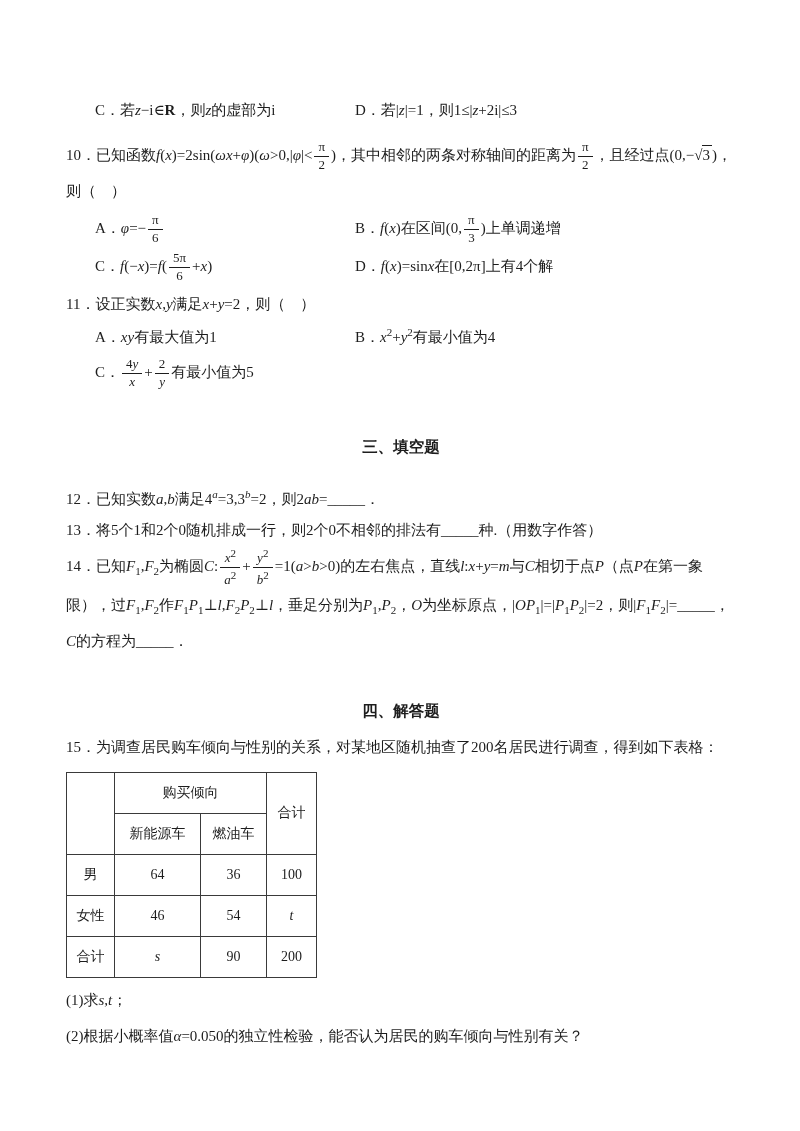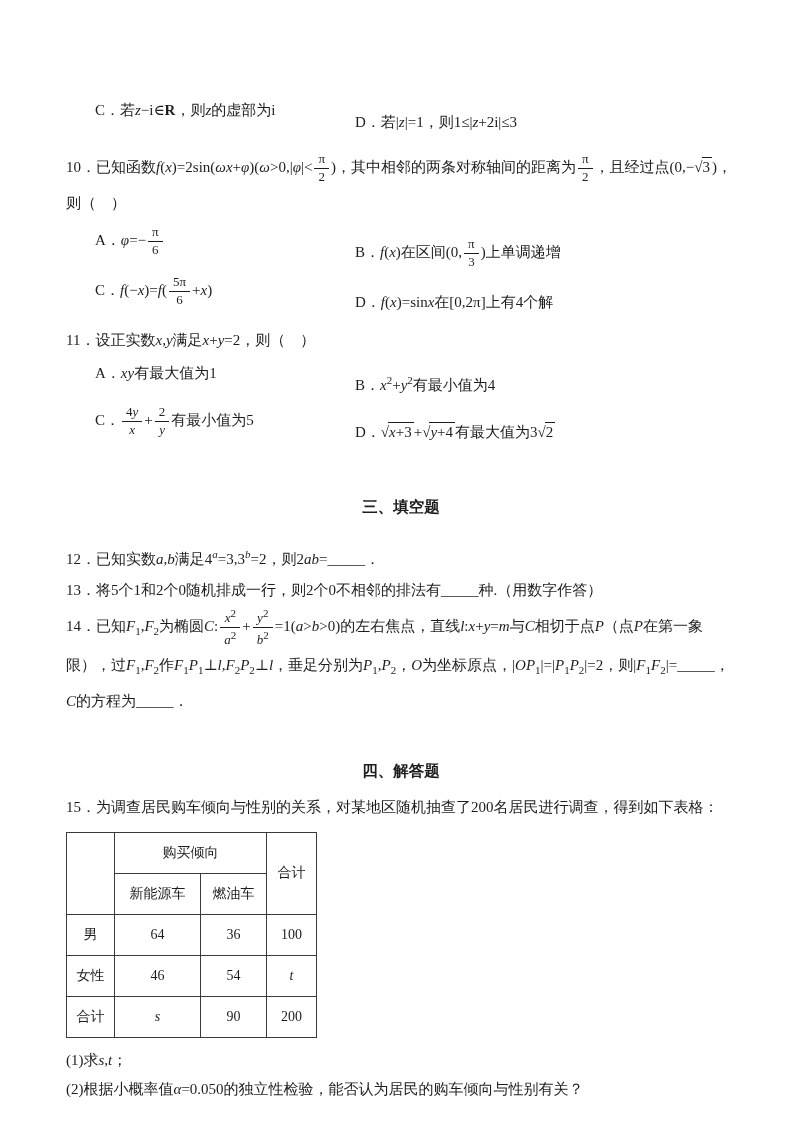--- a/index.html
+++ b/index.html
@@ -13,34 +13,34 @@
   }
   .page { padding: 94px 64px 0 66px; }
 
   p { margin: 0; }
   .line { line-height: 2.1; }
   .mline { line-height: 2.35; }
 
   
   .optrow { display: flex; align-items: flex-start; }
   .optrow .opt:first-child { width: 289px; padding-left: 29px; }
-  .optrow .opt:last-child { flex: 1; margin-top: 12px; }
+  .optrow .opt:last-child { flex: 1; }
   .optrow.tall { line-height: 2.55; }
   .optrow.short { line-height: 2.15; }
 
   
   .q10-stem { margin-top: 12px; }
   .q11-stem { margin-top: 4px; }
   .sec { font-weight: bold; font-size: 15.5px; line-height: 1.5; text-align: center; }
   .sec3 { margin-top: 44px; }
   .q12 { margin-top: 24px; }
   .sec4 { margin-top: 40px; font-family: Liberation Serif, serif; }
   .q15-stem { margin-top: 10px; }
   .part { margin-top: 8px; line-height: 1.95; }
-  .part2 { margin-top: 0; }
+  .part2 { margin-top: 7px; }
 
   
   i { font-style: italic; }
   sup, sub { font-size: 11px; }
   .frac {
     display: inline-block; vertical-align: middle;
     text-align: center; margin: 0 2px; line-height: 1.15;
   }
   .frac .fn { display: block; padding: 0 4px 1px; border-bottom: 1px solid #1d1d1d; font-size: 13px; }
   .frac .fd { display: block; padding: 1px 4px 0; font-size: 13px; }
@@ -77,21 +77,20 @@
     <p class="opt">D．<i>f</i>(<i>x</i>)=sin<i>x</i>在[0,2π]上有4个解</p>
   </div>
 
   <p class="line q11-stem">11．设正实数<i>x</i>,<i>y</i>满足<i>x</i>+<i>y</i>=2，则（　）</p>
   <div class="optrow short">
     <p class="opt">A．<i>xy</i>有最大值为1</p>
     <p class="opt">B．<i>x</i><sup>2</sup>+<i>y</i><sup>2</sup>有最小值为4</p>
   </div>
   <div class="optrow tall">
     <p class="opt">C．<span class="frac"><span class="fn">4<i>y</i></span><span class="fd"><i>x</i></span></span>+<span class="frac"><span class="fn">2</span><span class="fd"><i>y</i></span></span>有最小值为5</p>
-    <p class="opt">D．<span class="sqrt"><span class="rsign">√</span><span class="rbar"><i>x</i>+3</span></span>+<span class="sqrt"><span class="rsign">√</span><span class="rbar"><i>y</i>+4</span></span>有最大值为3<span class="sqrt"><span class="rsign">√</span><span class="rbar">2</span></span></p>
   </div>
 
   <p class="sec sec3">三、填空题</p>
   <p class="line q12">12．已知实数<i>a</i>,<i>b</i>满足4<sup><i>a</i></sup>=3,3<sup><i>b</i></sup>=2，则2<i>ab</i>=_____．</p>
   <p class="line">13．将5个1和2个0随机排成一行，则2个0不相邻的排法有_____种.（用数字作答）</p>
   <p class="mline">14．已知<i>F</i><sub>1</sub>,<i>F</i><sub>2</sub>为椭圆<i>C</i>:<span class="frac"><span class="fn"><i>x</i><sup>2</sup></span><span class="fd"><i>a</i><sup>2</sup></span></span>+<span class="frac"><span class="fn"><i>y</i><sup>2</sup></span><span class="fd"><i>b</i><sup>2</sup></span></span>=1(<i>a</i>&gt;<i>b</i>&gt;0)的左右焦点，直线<i>l</i>:<i>x</i>+<i>y</i>=<i>m</i>与<i>C</i>相切于点<i>P</i>（点<i>P</i>在第一象限），过<i>F</i><sub>1</sub>,<i>F</i><sub>2</sub>作<i>F</i><sub>1</sub><i>P</i><sub>1</sub>⊥<i>l</i>,<i>F</i><sub>2</sub><i>P</i><sub>2</sub>⊥<i>l</i>，垂足分别为<i>P</i><sub>1</sub>,<i>P</i><sub>2</sub>，<i>O</i>为坐标原点，|<i>OP</i><sub>1</sub>|=|<i>P</i><sub>1</sub><i>P</i><sub>2</sub>|=2，则|<i>F</i><sub>1</sub><i>F</i><sub>2</sub>|=_____，<i>C</i>的方程为_____．</p>
 
   <p class="sec sec4">四、解答题</p>
   <p class="line q15-stem">15．为调查居民购车倾向与性别的关系，对某地区随机抽查了200名居民进行调查，得到如下表格：</p>
 

